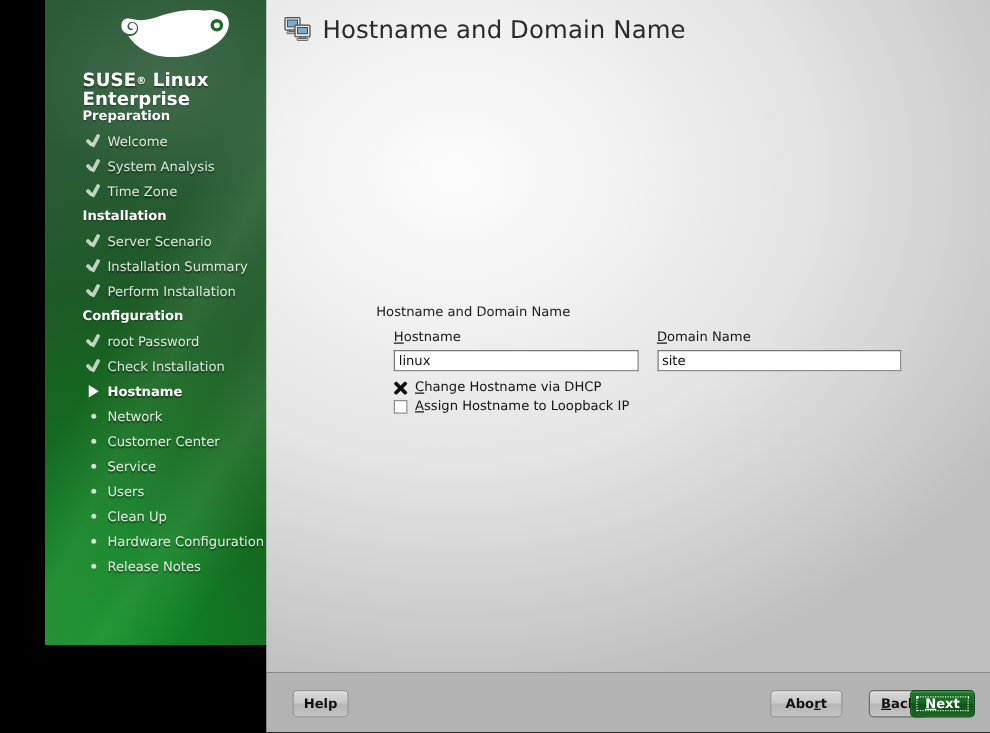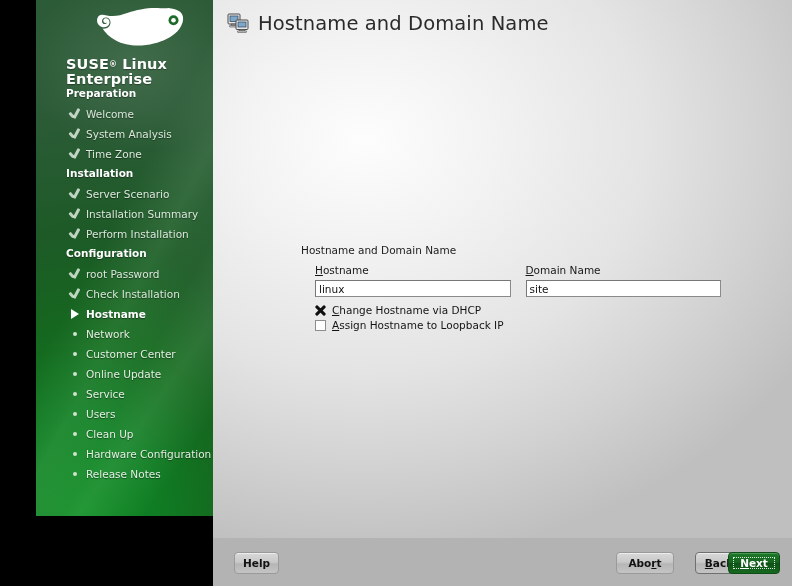--- a/index.html
+++ b/index.html
@@ -298,21 +298,20 @@
         <div class="sec-head">Installation</div>
         <div class="step done"><span class="mark"><span class="chk"></span></span><span>Server Scenario</span></div>
         <div class="step done"><span class="mark"><span class="chk"></span></span><span>Installation Summary</span></div>
         <div class="step done"><span class="mark"><span class="chk"></span></span><span>Perform Installation</span></div>
         <div class="sec-head">Configuration</div>
         <div class="step done"><span class="mark"><span class="chk"></span></span><span>root Password</span></div>
         <div class="step done"><span class="mark"><span class="chk"></span></span><span>Check Installation</span></div>
         <div class="step current"><span class="mark"><span class="tri"></span></span><span>Hostname</span></div>
         <div class="step todo"><span class="mark"><span class="dot"></span></span><span>Network</span></div>
         <div class="step todo"><span class="mark"><span class="dot"></span></span><span>Customer Center</span></div>
-        <div class="step todo"><span class="mark"><span class="dot"></span></span><span>Online Update</span></div>
         <div class="step todo"><span class="mark"><span class="dot"></span></span><span>Service</span></div>
         <div class="step todo"><span class="mark"><span class="dot"></span></span><span>Users</span></div>
         <div class="step todo"><span class="mark"><span class="dot"></span></span><span>Clean Up</span></div>
         <div class="step todo"><span class="mark"><span class="dot"></span></span><span>Hardware Configuration</span></div>
         <div class="step todo"><span class="mark"><span class="dot"></span></span><span>Release Notes</span></div>
       </div>
 
     <div id="perforation"></div>
     <div id="sidebar-edge"></div>
   </div>

